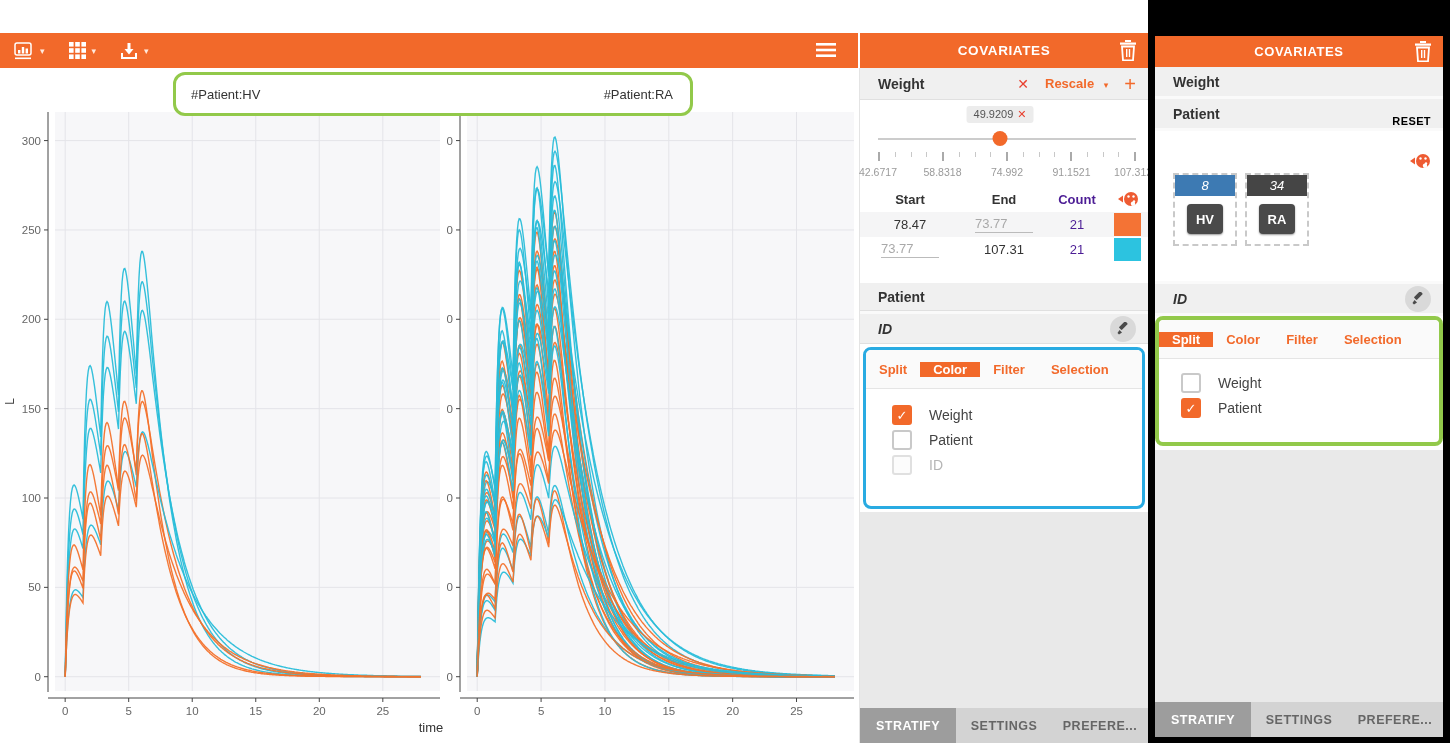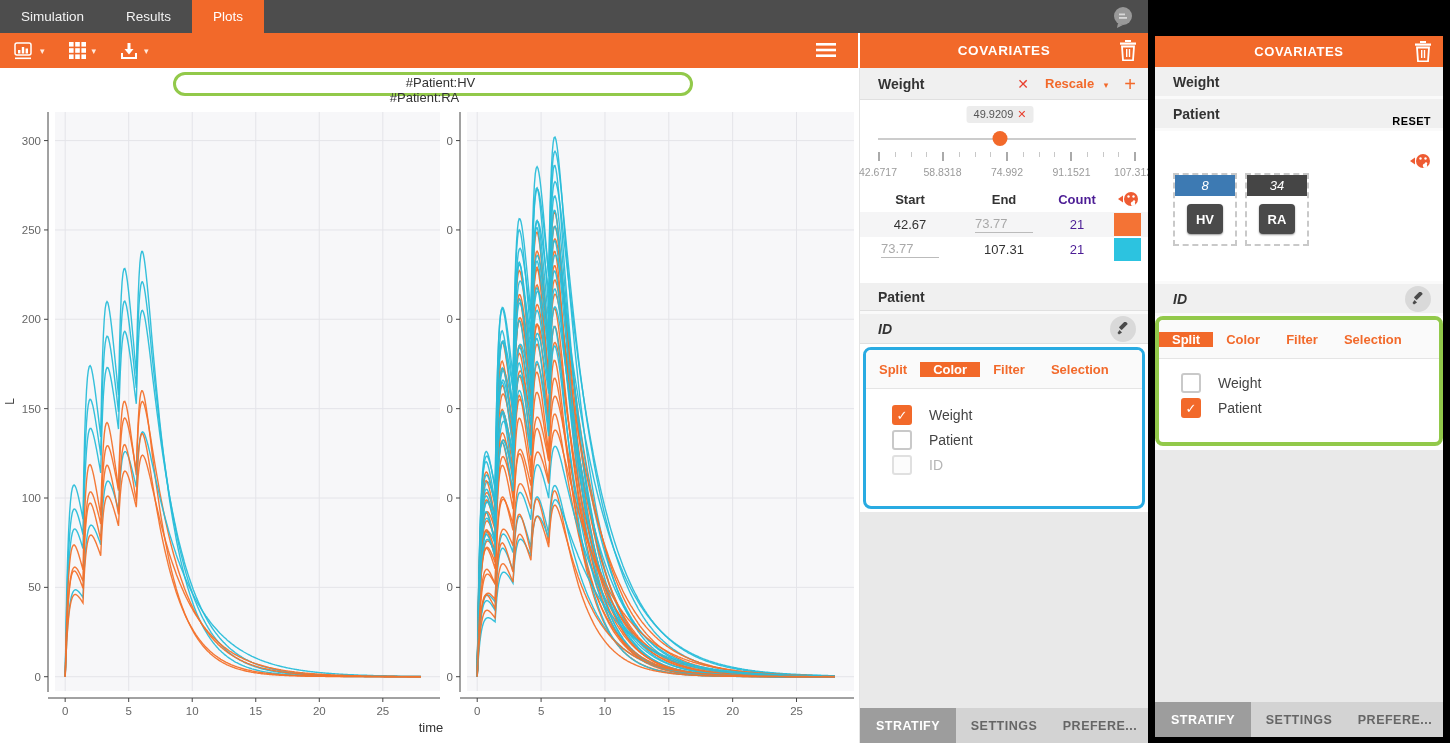--- a/index.html
+++ b/index.html
@@ -12,21 +12,21 @@
   .nav-tab.active{background:#f2692a;color:#fff;}
   .chat-icon{position:absolute;left:1111px;top:5px;width:24px;height:24px;}
 
   
   .toolbar{position:absolute;left:0;top:33px;width:858px;height:35px;background:#f2692a;display:flex;align-items:center;padding-left:14px;box-sizing:border-box;}
   .tool-group{display:flex;align-items:center;margin-right:24px;cursor:pointer;}
   .tool-caret{color:#ffe9dd;font-size:9px;margin-left:6px;}
   .menu-btn{position:absolute;right:22px;top:9px;width:20px;height:16px;cursor:pointer;}
 
   
-  .strip{position:absolute;left:173px;top:72px;width:520px;height:24px;background:#fff;border:3px solid #92c94a;border-radius:12px;box-sizing:border-box;display:flex;align-items:center;justify-content:space-between;z-index:5;flex-direction:column;}
+  .strip{position:absolute;left:173px;top:72px;width:520px;height:44px;background:#fff;border:3px solid #92c94a;border-radius:12px;box-sizing:border-box;display:flex;align-items:center;justify-content:space-between;z-index:5;}
   .strip span{font-size:13px;color:#333;}
   .strip .l{margin-left:15px;}
   .strip .r{margin-right:17px;}
   .charts{position:absolute;left:0;top:108px;width:862px;height:622px;display:flex;}
   .ticklabel{font-size:11.5px;fill:#666;font-family:"Liberation Sans","DejaVu Sans",sans-serif;}
   .axislabel{font-size:12px;fill:#444;font-family:"Liberation Sans","DejaVu Sans",sans-serif;}
   .time-label{position:absolute;left:0;top:720px;width:862px;text-align:center;font-size:13px;color:#333;}
 
   
   .cov-panel{position:absolute;left:860px;top:33px;width:288px;height:710px;background:#e9e9e9;box-shadow:-1px 0 0 #e4e4e4;}
@@ -103,37 +103,20 @@
   .pick-circle{width:26px;height:26px;border-radius:50%;background:#d9d9d9;display:flex;align-items:center;justify-content:center;cursor:pointer;}
   .ov-tabwrap{background:#fff;height:134px;box-sizing:border-box;}
   .ov-tabwrap .tabbox{height:130px;}
   .ov-tabwrap .checks{padding:14px 0 0 22px;}
 </style>
 </head>
 <body>
 
 <div id="app">
 
-  <div class="topnav">
-    <div class="nav-tab">
-        <span>Simulation</span>
-      </div>
-    <div class="nav-tab">
-        <span>Results</span>
-      </div>
-    <div class="nav-tab active">
-        <span>Plots</span>
-      </div>
-    <svg class="chat-icon" viewBox="0 0 24 24">
-      <circle cx="12" cy="11" r="9" fill="#999"></circle>
-      <path d="M7 18 L6 23 L12 20 Z" fill="#999"></path>
-      <rect x="8" y="8.5" width="6" height="1.8" fill="#d8d8d8"></rect>
-      <rect x="8" y="12" width="8" height="1.8" fill="#d8d8d8"></rect>
-    </svg>
-  </div>
 
   <div class="toolbar">
     <div class="tool-group">
       <svg width="20" height="18" viewBox="0 0 20 18">
         <rect x="1" y="1" width="16" height="12" rx="2" fill="none" stroke="#fff" stroke-width="1.5"></rect>
         <rect x="4" y="8" width="2.4" height="3.5" fill="#fff"></rect>
         <rect x="7.8" y="5" width="2.4" height="6.5" fill="#fff"></rect>
         <rect x="11.6" y="6.5" width="2.4" height="5" fill="#fff"></rect>
         <rect x="1" y="15.5" width="16" height="1.6" fill="#fff"></rect>
       </svg>
@@ -381,21 +364,21 @@
             <path d="M3 8 L8 4.5 L8 11.5 Z" fill="#ee5b32"></path>
             <circle cx="16" cy="8" r="7" fill="#ee5b32"></circle>
             <circle cx="13.5" cy="5.5" r="1.2" fill="#fff"></circle>
             <circle cx="18.5" cy="5.5" r="1.2" fill="#fff"></circle>
             <circle cx="19" cy="10.5" r="1.2" fill="#fff"></circle>
             <circle cx="18" cy="12.8" r="2.2" fill="#fff"></circle>
           </svg>
             </span>
         </div>
         <div class="wrow r0">
-          <span class="wc1">42.67</span>
+          <span class="wc1">78.47</span>
           <span class="wc2"><span class="cell-input">73.77</span></span>
           <span class="wc3">21</span>
           <span class="wc4">
               <span class="swatch" style="background: rgb(244, 115, 53);"></span>
             </span>
         </div>
         <div class="wrow">
           <span class="wc1"><span class="cell-input">73.77</span></span>
           <span class="wc2">107.31</span>
           <span class="wc3">21</span>

